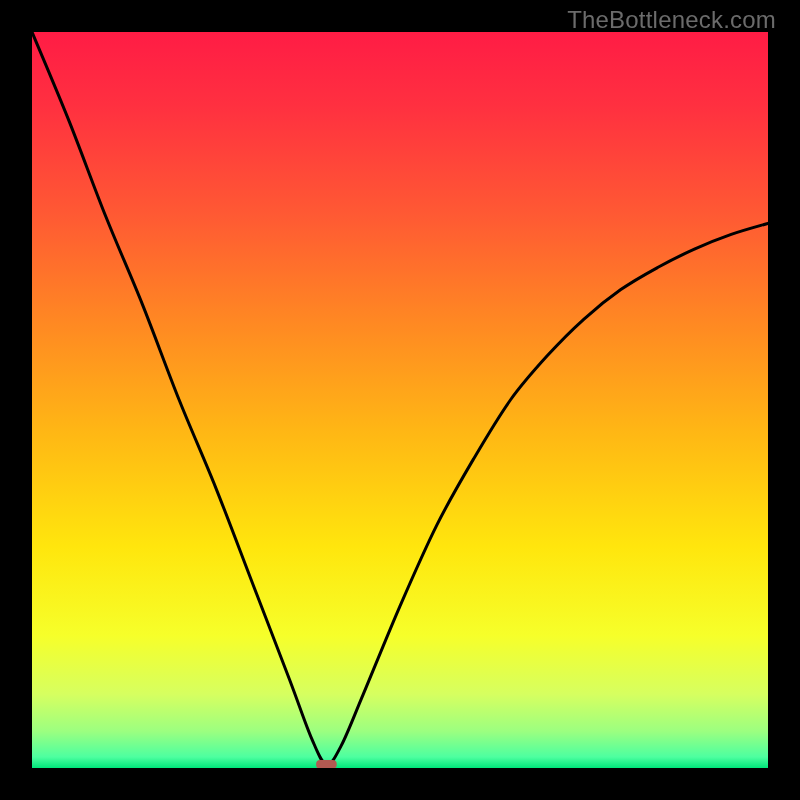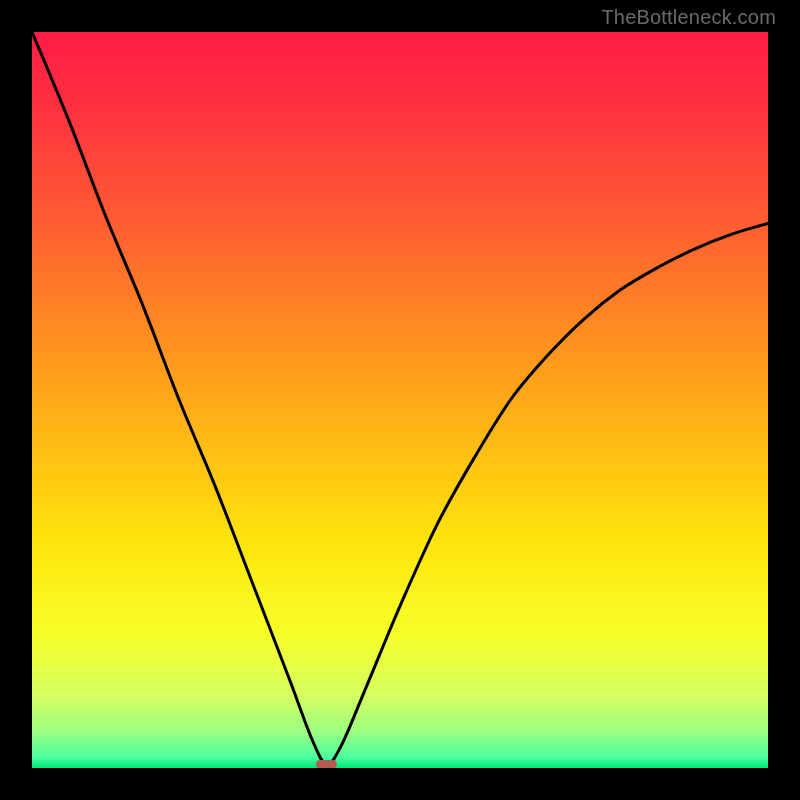--- a/index.html
+++ b/index.html
@@ -32,21 +32,21 @@
     left: 0;
     top: 0;
     width: 100%;
     height: 100%;
   }
   .watermark {
     position: absolute;
     top: 6px;
     right: 24px;
     color: #6b6b6b;
-    font-size: 20px;
+    font-size: 24px;
     font-weight: 500;
     letter-spacing: 0.2px;
   }
   svg {
     position: absolute;
     left: 0;
     top: 0;
     display: block;
   }
 </style>

